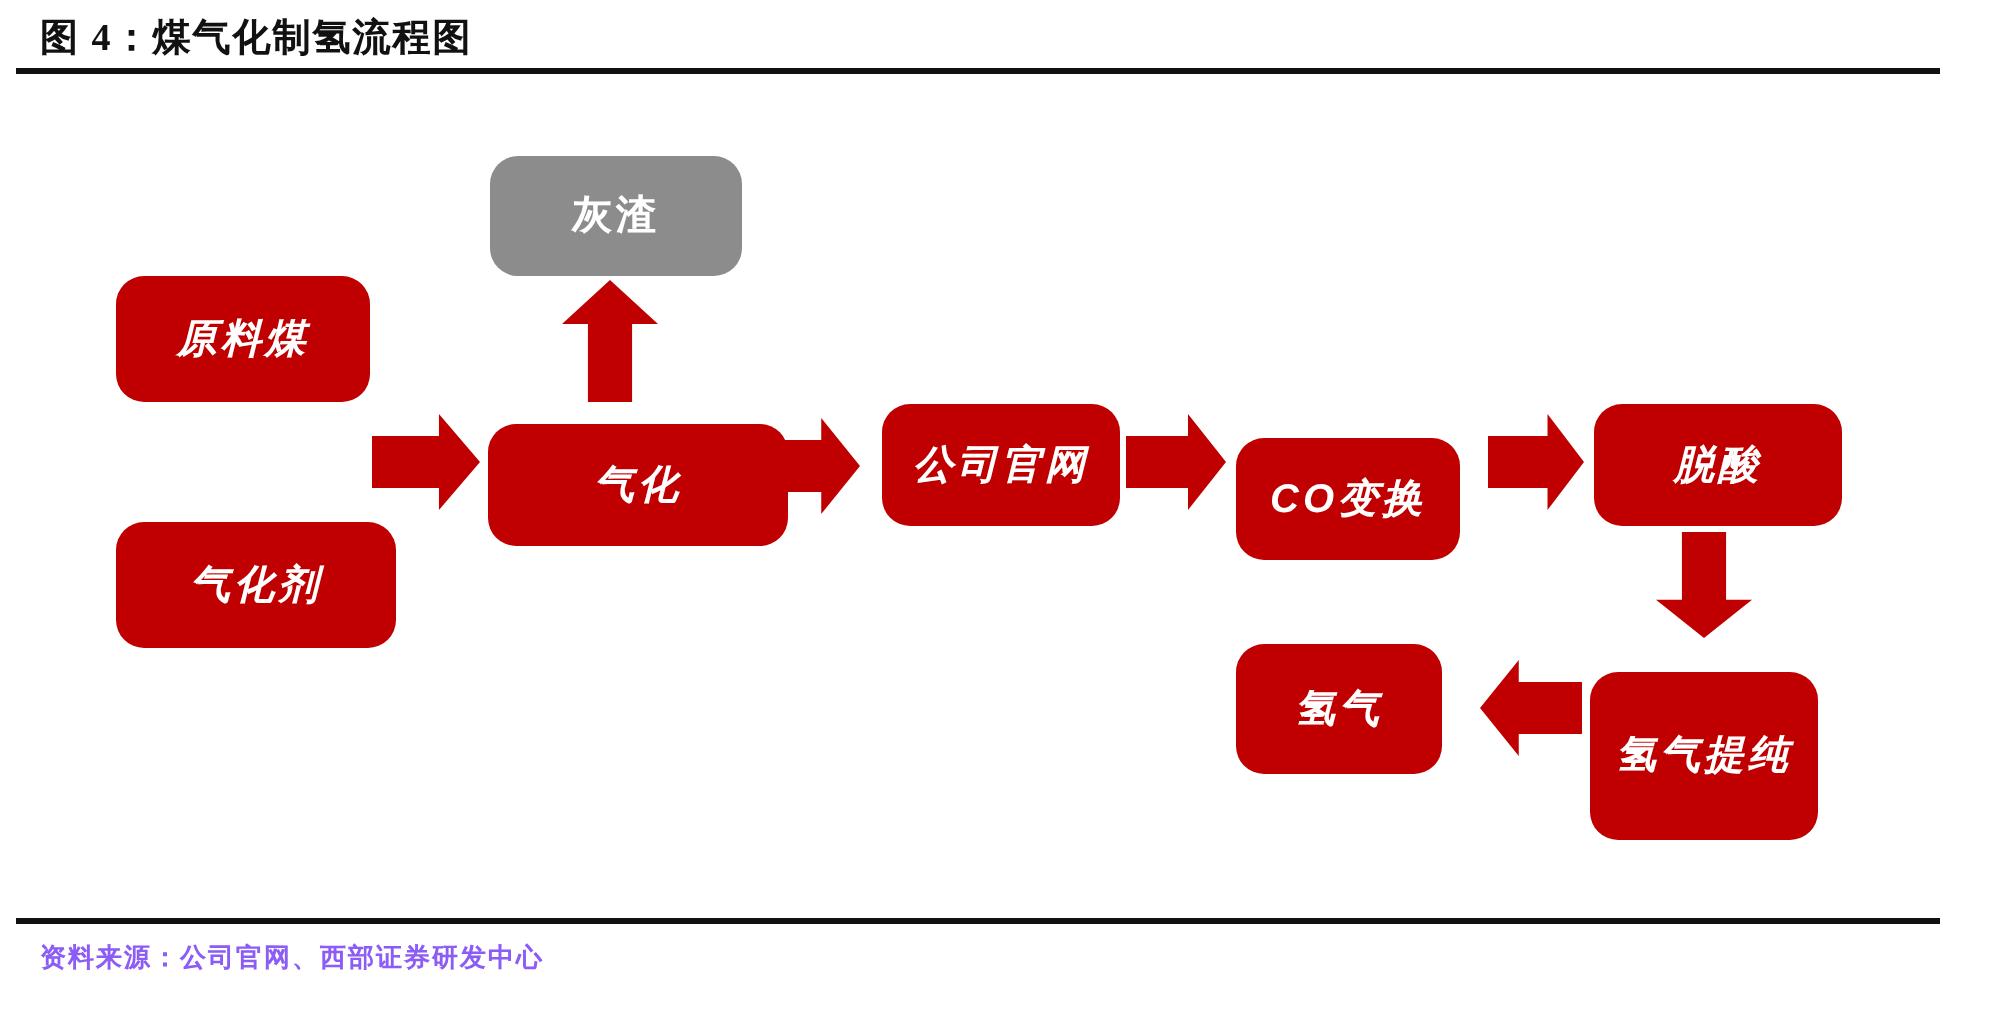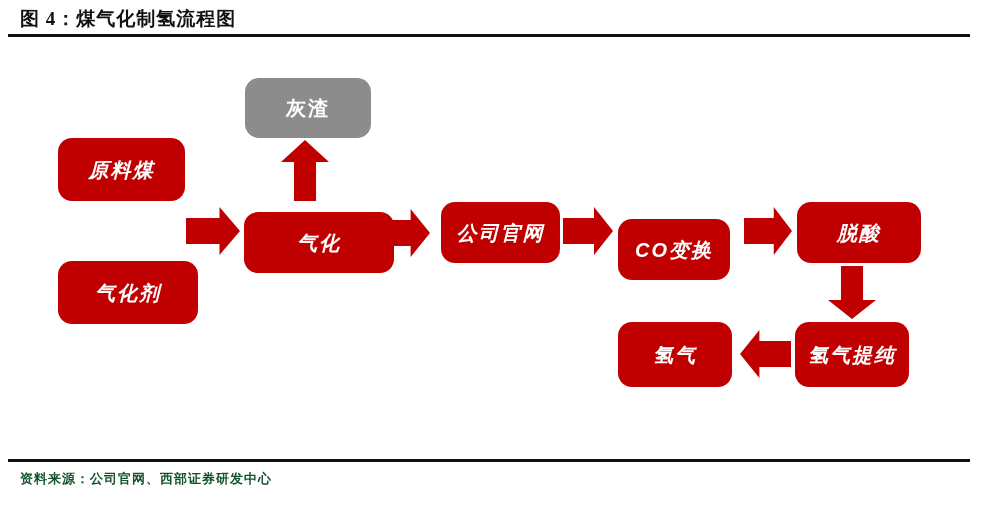--- a/index.html
+++ b/index.html
@@ -25,21 +25,21 @@
   }
   .rule{
     position:absolute;left:8px;width:962px;height:3px;
     background:var(--ink);
   }
   .rule-top{top:34px;}
   .rule-bottom{top:459px;}
   .fig-source{
     position:absolute;left:20px;top:470px;
     font-family:"Liberation Serif", serif;
-    font-size:13px;font-weight:bold;color:#14532d;
+    font-size:13px;font-weight:bold;color:#8b5cf6;
     letter-spacing:1px;
     white-space:nowrap;
     text-align:center;
   }
   .node{
     position:absolute;
     border-radius:14px;
     display:flex;align-items:center;justify-content:center;
     color:var(--box-text);
     font-size:20px;font-weight:bold;
@@ -81,25 +81,25 @@
   </div>
 
   <div class="node red" style="left:618px;top:219px;width:112px;height:61px">
     <span>CO变换</span>
   </div>
 
   <div class="node red" style="left:797px;top:202px;width:124px;height:61px">
     <span>脱酸</span>
   </div>
 
-  <div class="node red" style="left:795px;top:322px;width:114px;height:65px">
+  <div class="node red" style="left:795px;top:336px;width:114px;height:84px">
     <span>氢气提纯</span>
   </div>
 
-  <div class="node red" style="left:618px;top:322px;width:114px;height:65px">
+  <div class="node red" style="left:618px;top:322px;width:103px;height:65px">
     <span>氢气</span>
   </div>
 
   <svg class="arrow" style="left:186px;top:207px" width="54" height="48" viewBox="0 0 100 100" preserveAspectRatio="none">
     <polygon points="0,23 62,23 62,0 100,50 62,100 62,77 0,77"></polygon>
   </svg>
 
   <svg class="arrow" style="left:281px;top:140px" width="48" height="61" viewBox="0 0 100 100" preserveAspectRatio="none">
     <polygon points="50,0 100,36 73,36 73,100 27,100 27,36 0,36"></polygon>
   </svg>

